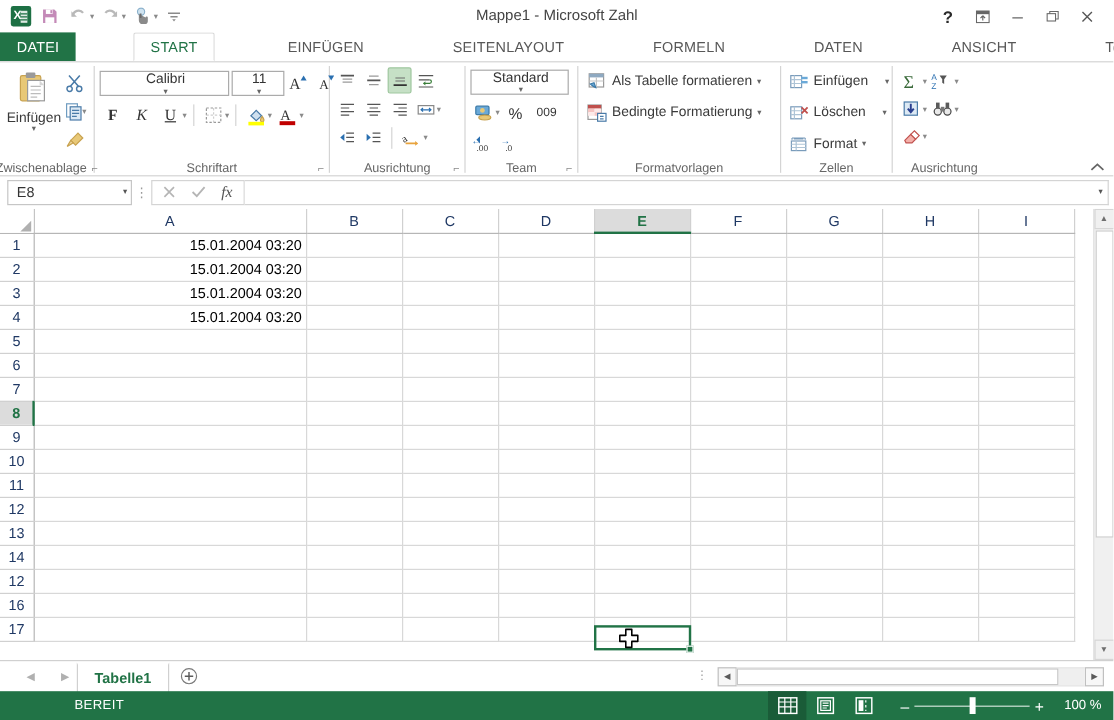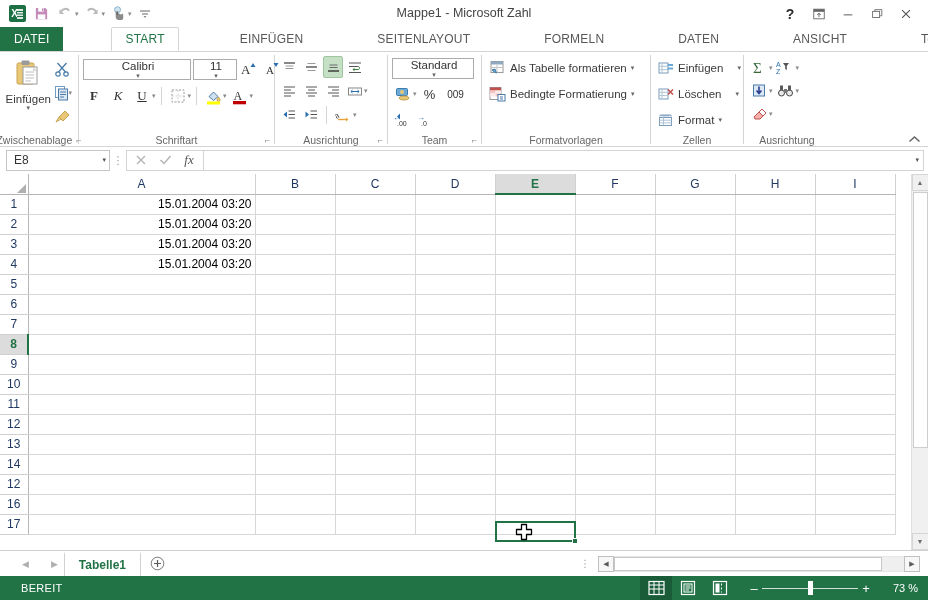--- a/index.html
+++ b/index.html
@@ -201,21 +201,21 @@
   .hs-arrow { width: 16px; height: 16px; border: 1px solid #c0c0c0; background: #f7f7f7;
               display: flex; align-items: center; justify-content: center; color: #5a5a5a; font-size: 7px; }
   .hs-track { flex: 1; height: 16px; background: #efefef; position: relative; border-top: 1px solid #e6e6e6; border-bottom: 1px solid #e6e6e6;}
   .hs-thumb { position: absolute; left: 0; top: 0; bottom: 0; width: 268px; background: #fff; border: 1px solid #c7c7c7; }
 
   
   .statusbar {
     height: 24px; background: #217346; display: flex; align-items: center;
     color: #fff; font-size: 11px; flex: none;
   }
-  .st-text { padding-left: 21px; letter-spacing: .3px; }
+  .st-text { padding-left: 21px; letter-spacing: .3px; margin-left: 41px; }
   .st-right { margin-left: auto; display: flex; align-items: center; }
   .vbtn { width: 32px; height: 24px; display: flex; align-items: center; justify-content: center; }
   .vbtn.active { background: #1a5c38; }
   .zoomctl { display: flex; align-items: center; gap: 0; padding: 0 6px 0 10px; }
   .zsign { width: 16px; text-align: center; font-size: 13px; color: #fff; }
   .ztrack { width: 96px; height: 24px; position: relative; display: flex; align-items: center; }
   .ztrack .line { width: 100%; height: 1px; background: #cfe3d7; }
   .zthumb { position: absolute; left: 46px; top: 5px; width: 5px; height: 14px; background: #fff; }
   .zpct { width: 48px; text-align: right; padding-right: 10px; font-size: 11px; }
 </style>
@@ -1067,16 +1067,16 @@
           </svg>
       </div>
       <div class="zoomctl">
         <span class="zsign">–</span>
         <span class="ztrack">
           <span class="line"></span>
           <span class="zthumb"></span>
         </span>
         <span class="zsign">+</span>
       </div>
-      <div class="zpct">73 %</div>
+      <div class="zpct">100 %</div>
     </div>
   </div>
 </div>
 
 </body></html>

